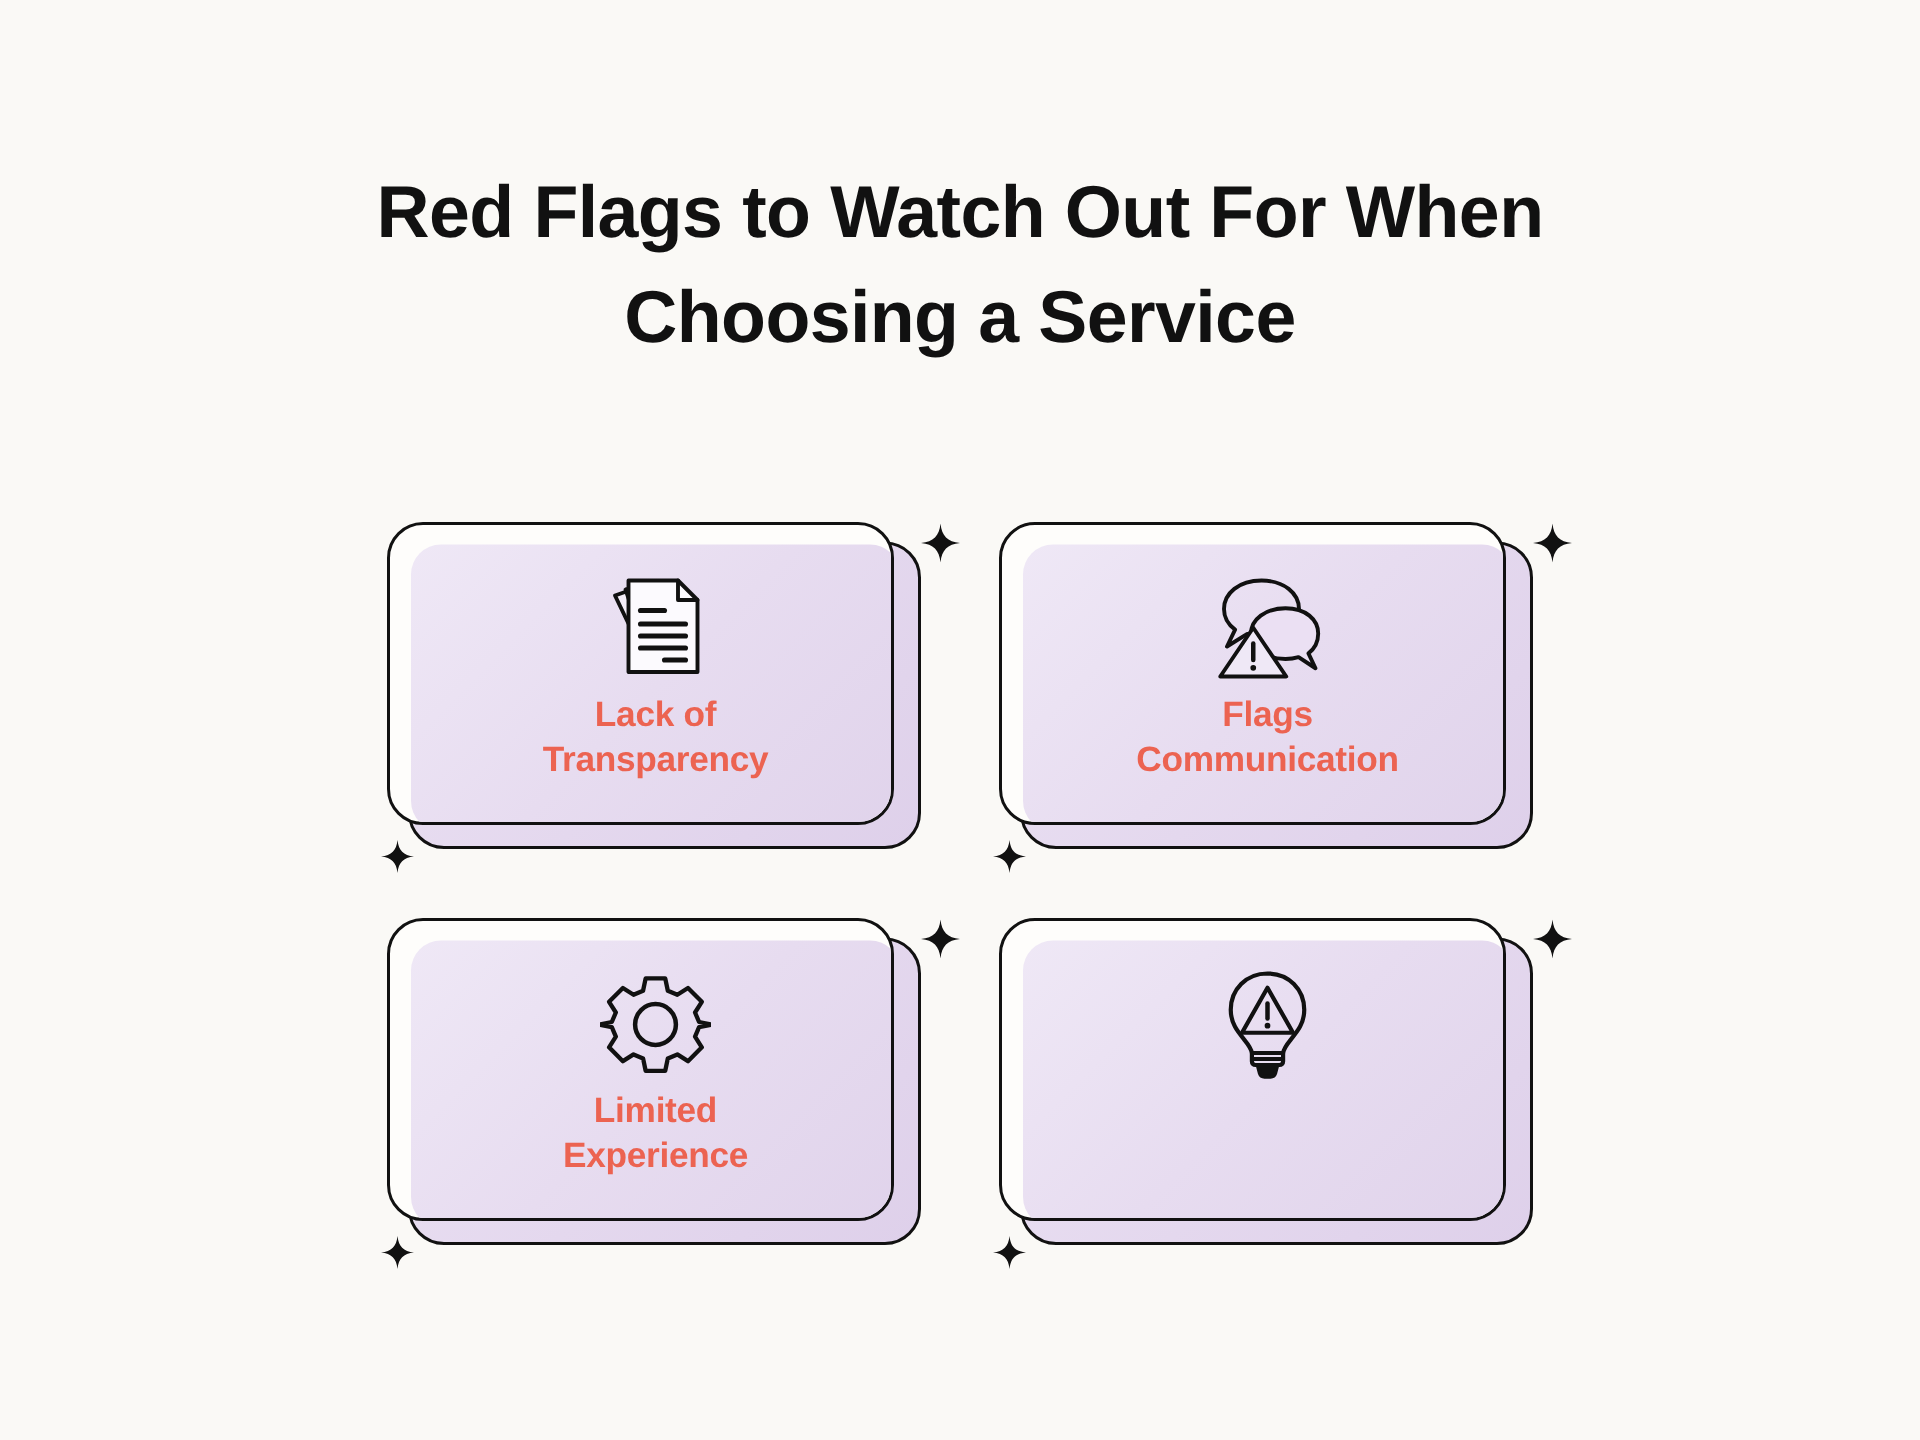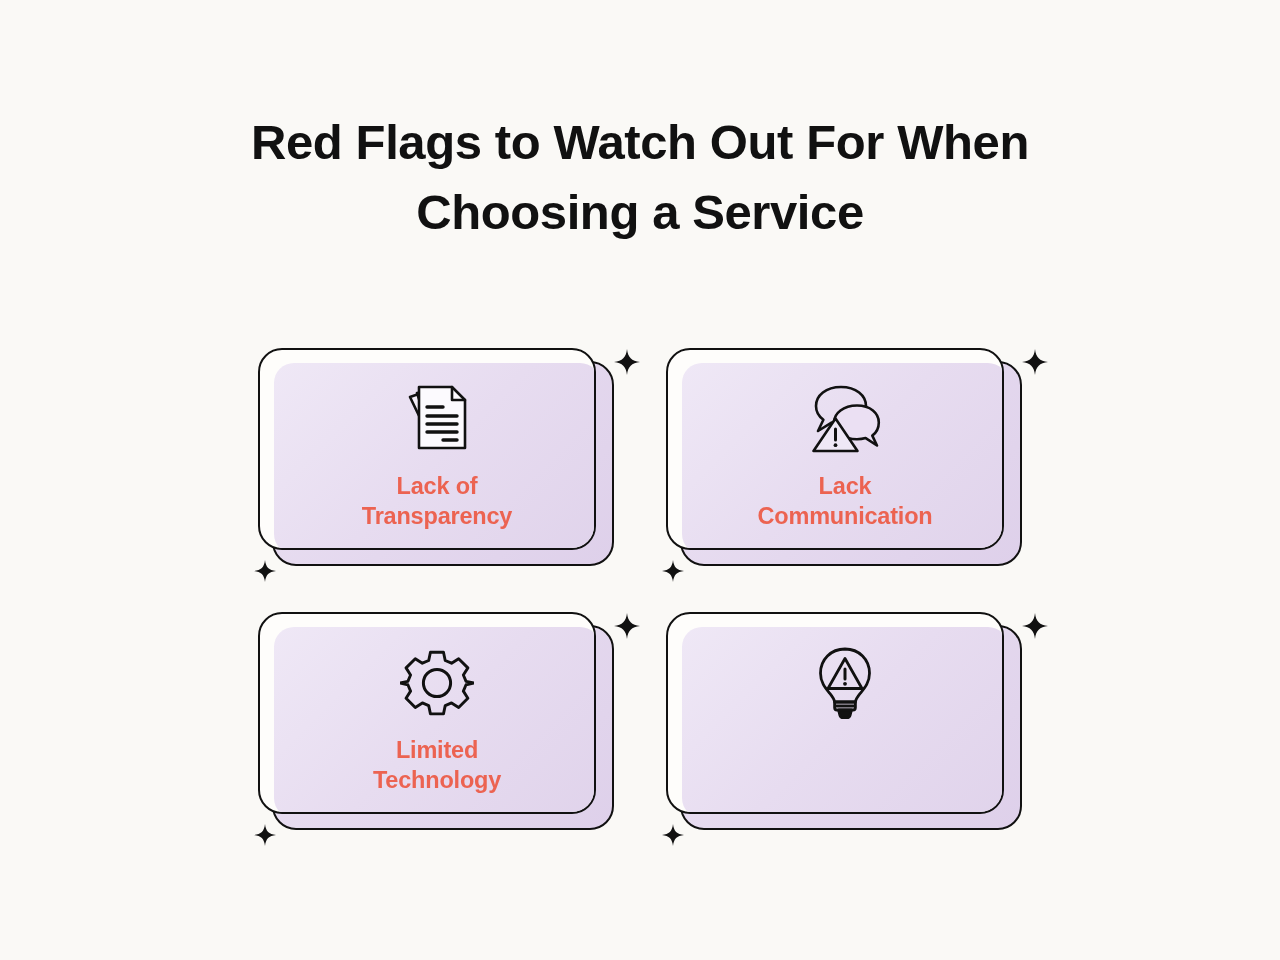--- a/index.html
+++ b/index.html
@@ -107,21 +107,21 @@
   .icon-box svg { display:block; }
 
   .card-label {
     color:#EC6351;
     font-size:23.5px;
     font-weight:bold;
     line-height:1.28;
     text-align:center;
     letter-spacing:-0.2px;
     width:300px;
-    margin-top:10px;
+    margin-top:0;
   }
 
   
   .sparkle {
     position:absolute;
     pointer-events:none;
   }
   .sparkle svg { display:block; }
 
   .sparkle-tr { right:-26px; top:1px; }
@@ -178,21 +178,21 @@
           <div class="icon-box">
             <svg width="80" height="76" viewBox="0 0 80 76" fill="none" stroke="#111111" stroke-width="2.6" stroke-linejoin="round" stroke-linecap="round">
               <path d="M36 6 C21 6 11 14.5 11 25 C11 30.5 13.8 35.4 18.4 38.7 L13 50 L26.5 41.6 C29.4 42.6 32.6 43.2 36 43.2 C51 43.2 61 34.8 61 25 C61 14.5 51 6 36 6 Z" fill="none"></path>
               <path d="M52 24.5 C38.6 24.5 29 32 29 41.4 C29 50.8 38.6 58.3 52 58.3 C55.1 58.3 58 57.9 60.7 57.1 L72 64.5 L67.3 54.6 C71.3 51.6 73.8 47 73.8 41.4 C73.8 32 65.4 24.5 52 24.5 Z" fill="#EBE0F3"></path>
               <path d="M30.5 37.5 L52.5 70 H8.5 Z" fill="#EFE8F6"></path>
               <line x1="30.5" y1="48" x2="30.5" y2="59" stroke-width="3"></line>
               <circle cx="30.5" cy="64.2" r="1.9" fill="#111111" stroke="none"></circle>
             </svg>
           </div>
           <div class="card-label">
-            <span>Lack</span><br>
+            <span>Flags</span><br>
             <span>Communication</span>
           </div>
         </div>
       </div>
       <span class="sparkle sparkle-tr">
         <svg width="26" height="26" viewBox="0 0 26 26">
           <path d="M13 0 C13.9 8.4 17.6 12.1 26 13 C17.6 13.9 13.9 17.6 13 26 C12.1 17.6 8.4 13.9 0 13 C8.4 12.1 12.1 8.4 13 0 Z" fill="#111111"></path>
         </svg>
       </span>
       <span class="sparkle sparkle-bl">
@@ -207,21 +207,21 @@
       <div class="card-front">
         <div class="card-inner">
           <div class="icon-box">
             <svg width="74" height="74" viewBox="0 0 74 74" fill="none" stroke="#111111" stroke-width="3" stroke-linejoin="round" stroke-linecap="round">
               <path d="M30.2 5 H43.8 L45.6 13.6 L52.2 16.4 L59.6 11.7 L69.2 21.3 L64.5 28.7 L67.3 35.3 L75.9 37.1 V37.1 L67.3 38.9 L64.5 45.5 L69.2 52.9 L59.6 62.5 L52.2 57.8 L45.6 60.6 L43.8 69.2 H30.2 L28.4 60.6 L21.8 57.8 L14.4 62.5 L4.8 52.9 L9.5 45.5 L6.7 38.9 L-1.9 37.1 L6.7 35.3 L9.5 28.7 L4.8 21.3 L14.4 11.7 L21.8 16.4 L28.4 13.6 Z" fill="none" transform="translate(0,0) scale(0.96) translate(1.5,1.5)"></path>
               <circle cx="37" cy="37" r="13.6" fill="none"></circle>
             </svg>
           </div>
           <div class="card-label">
             <span>Limited</span><br>
-            <span>Technology</span>
+            <span>Experience</span>
           </div>
         </div>
       </div>
       <span class="sparkle sparkle-tr">
         <svg width="26" height="26" viewBox="0 0 26 26">
           <path d="M13 0 C13.9 8.4 17.6 12.1 26 13 C17.6 13.9 13.9 17.6 13 26 C12.1 17.6 8.4 13.9 0 13 C8.4 12.1 12.1 8.4 13 0 Z" fill="#111111"></path>
         </svg>
       </span>
       <span class="sparkle sparkle-bl">
         <svg width="22" height="22" viewBox="0 0 26 26">

